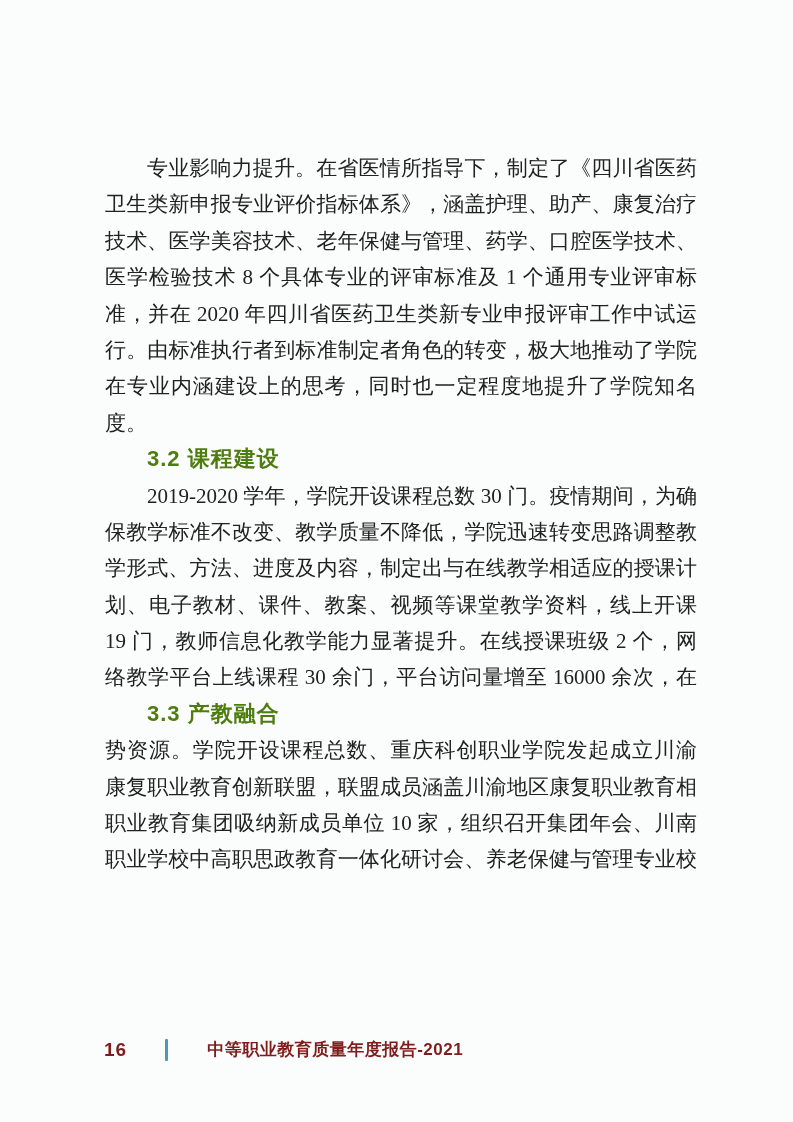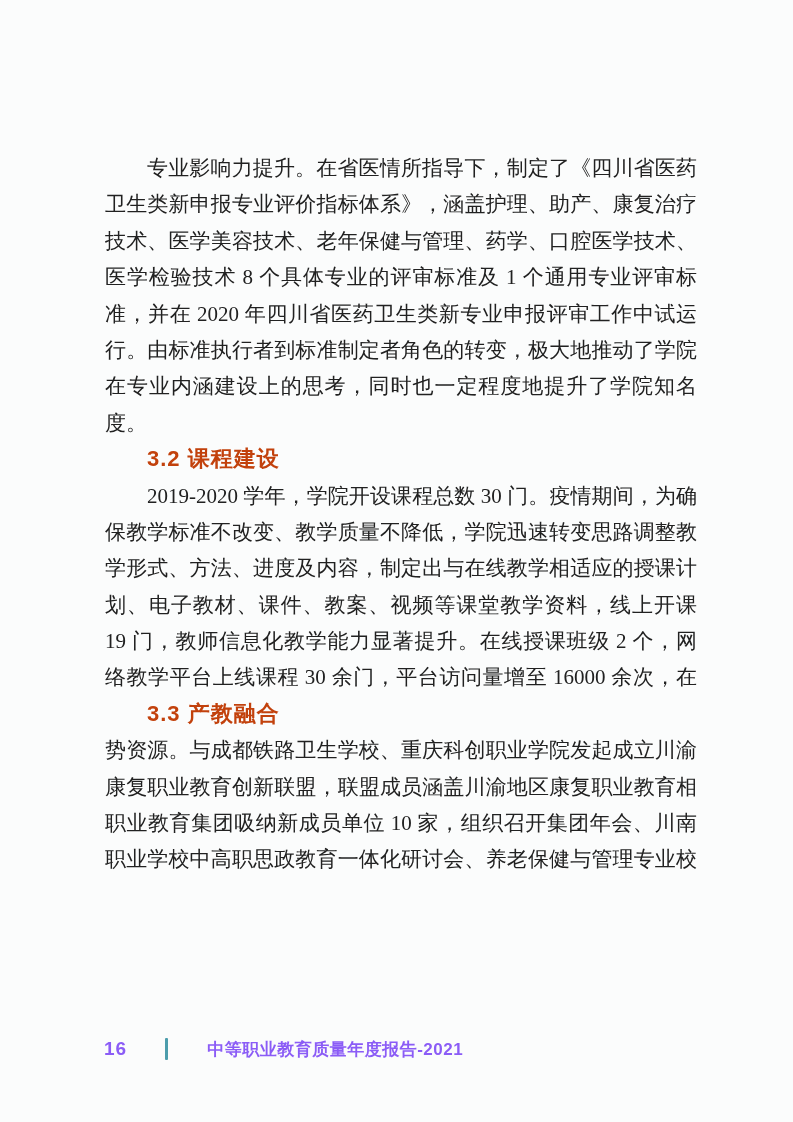--- a/index.html
+++ b/index.html
@@ -32,33 +32,34 @@
     white-space: nowrap;
   }
   .line.last {
     text-align: left;
     text-align-last: left;
   }
   .line.indent { text-indent: 42px; }
   .heading {
     font-size: 22px;
     font-weight: bold;
-    color: #c2410c;
+    color: #4d7c0f;
     height: 36.4px;
     line-height: 36.4px;
     text-indent: 42px;
     letter-spacing: 1px;
     font-family: "Liberation Sans", "DejaVu Sans", sans-serif;
   }
   .footer {
     position: absolute;
     left: 104px;
     top: 1038px;
     display: flex;
-    color: #8b5cf6;
+    align-items: center;
+    color: #7f1d1d;
     font-family: "Liberation Sans", "DejaVu Sans", sans-serif;
     font-weight: bold;
     gap: 28px;
   }
   .footer .page-number {
     font-size: 19px;
     letter-spacing: 1px;
   }
   .footer .divider {
     width: 3px;
@@ -97,21 +98,21 @@
       <div class="line">保教学标准不改变、教学质量不降低，学院迅速转变思路调整教</div>
       <div class="line">学形式、方法、进度及内容，制定出与在线教学相适应的授课计</div>
       <div class="line">划、电子教材、课件、教案、视频等课堂教学资料，线上开课</div>
       <div class="line">19 门，教师信息化教学能力显著提升。在线授课班级 2 个，网</div>
       <div class="line">络教学平台上线课程 30 余门，平台访问量增至 16000 余次，在</div>
     </div>
 
     <div class="heading">3.3 产教融合</div>
 
     <div class="para">
-      <div class="line">势资源。与成都铁路卫生学校、重庆科创职业学院发起成立川渝</div>
+      <div class="line">势资源。学院开设课程总数、重庆科创职业学院发起成立川渝</div>
       <div class="line">康复职业教育创新联盟，联盟成员涵盖川渝地区康复职业教育相</div>
       <div class="line">职业教育集团吸纳新成员单位 10 家，组织召开集团年会、川南</div>
       <div class="line">职业学校中高职思政教育一体化研讨会、养老保健与管理专业校</div>
     </div>
 
   </div>
 
   <div class="footer">
     <span class="page-number">16</span>
     <span class="divider"></span>

